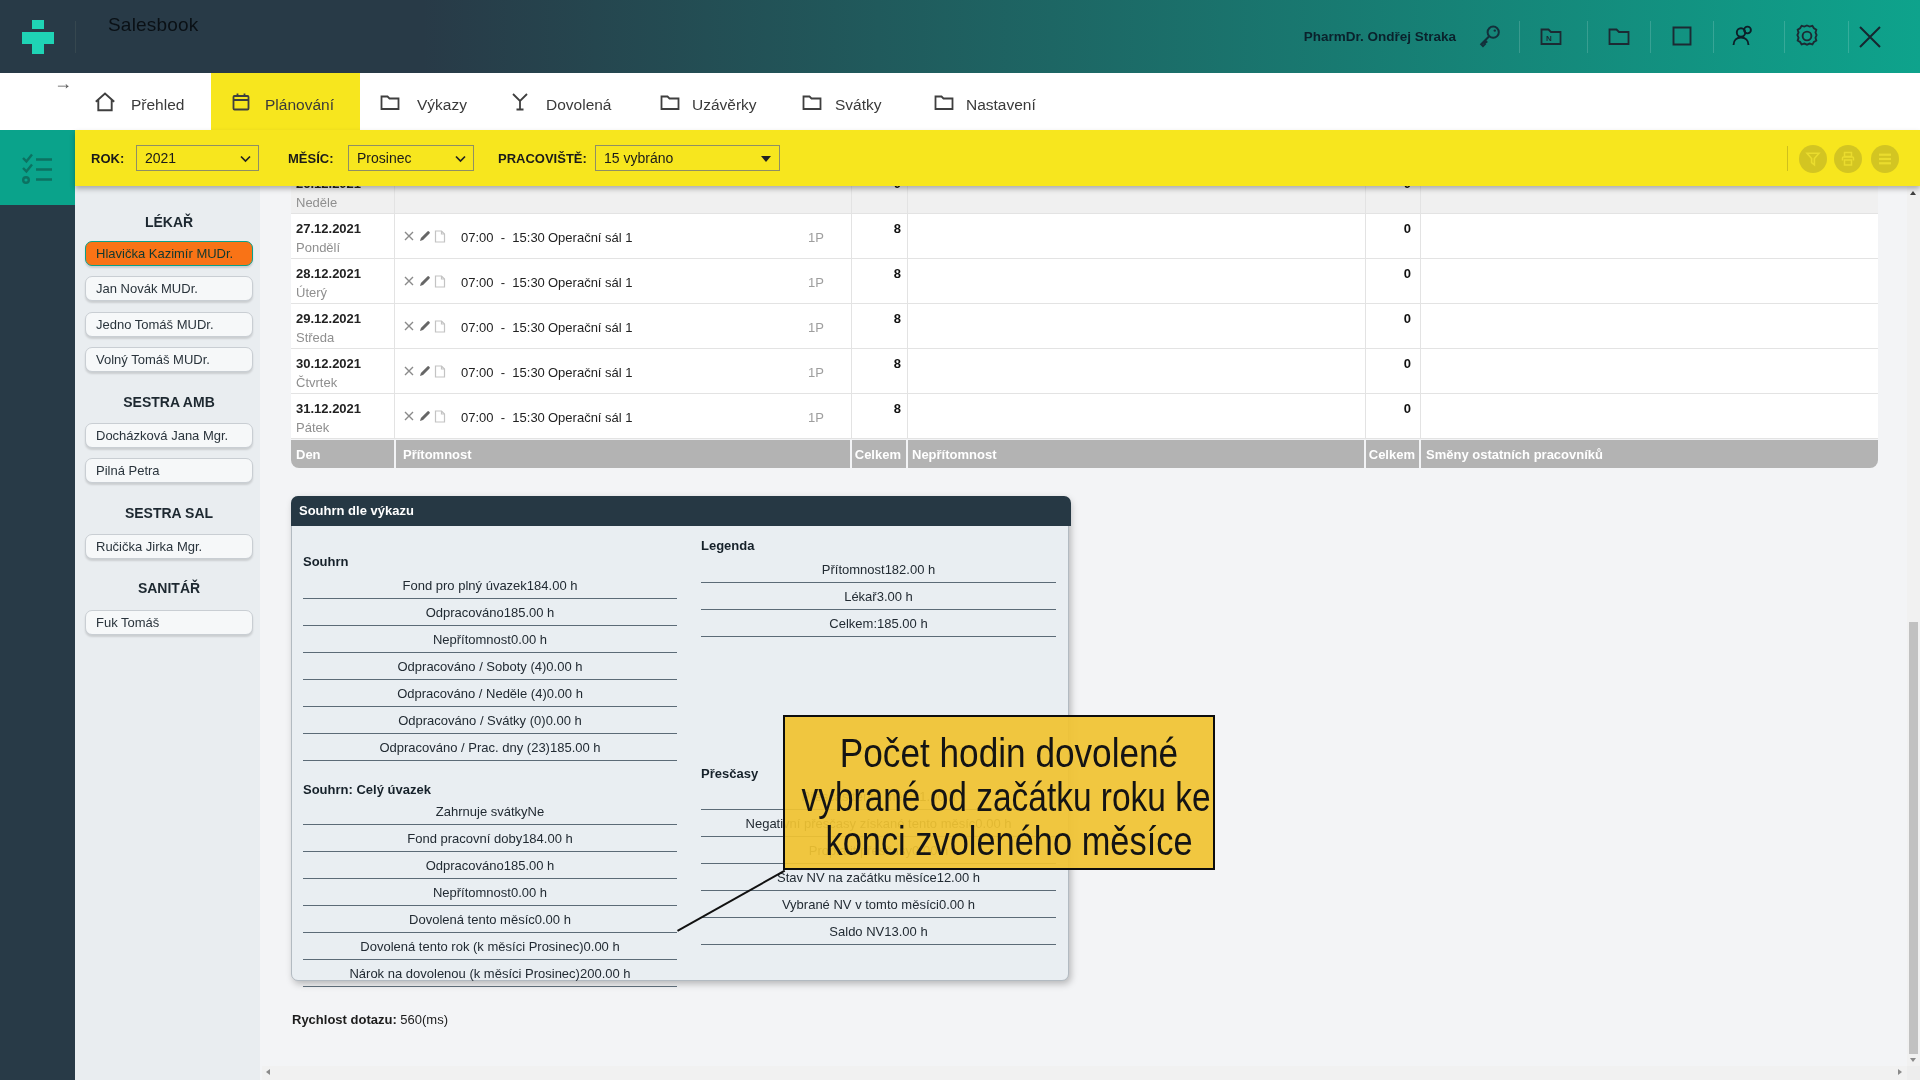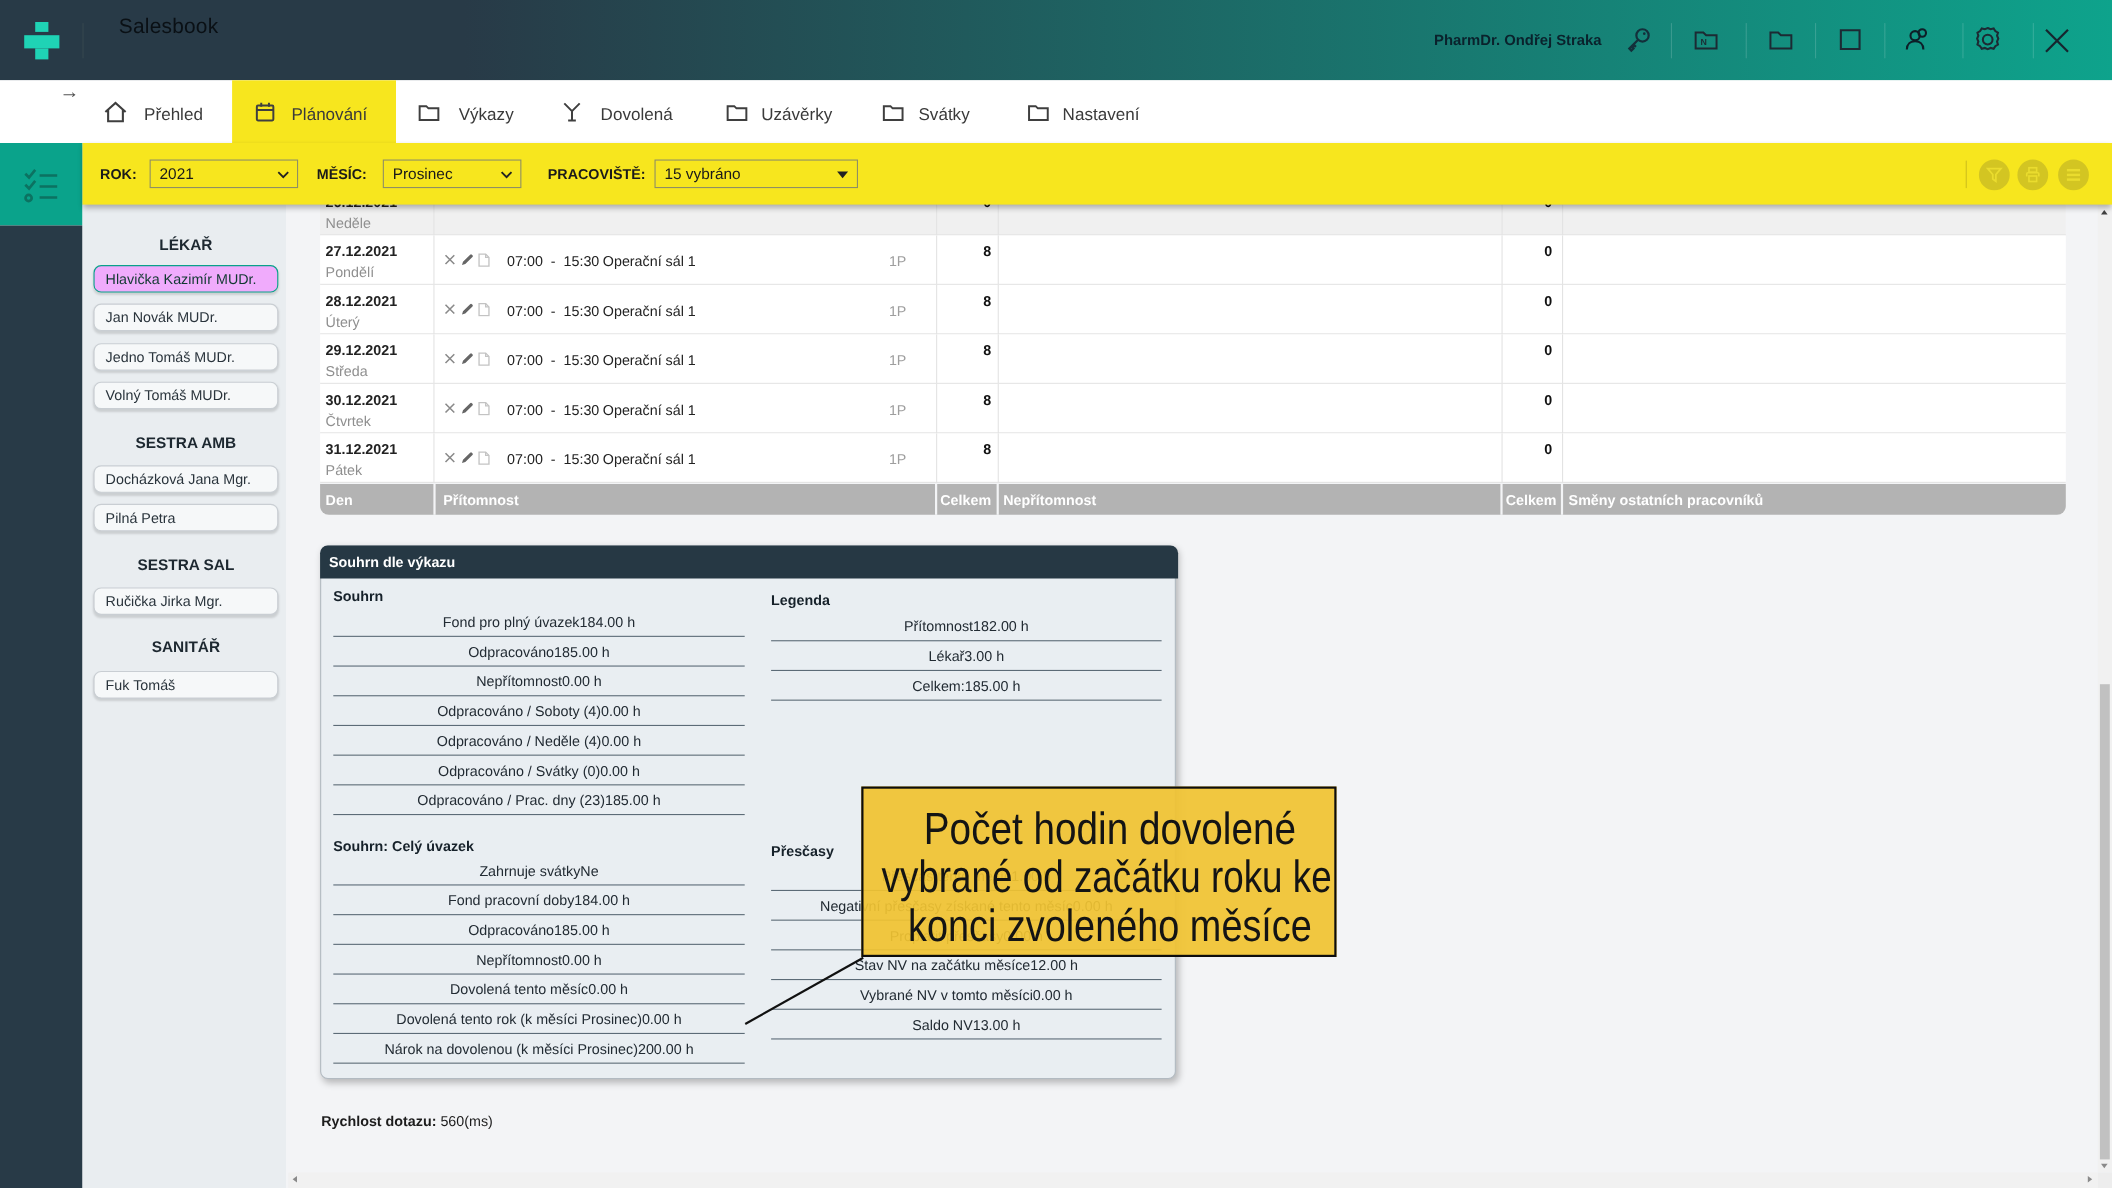--- a/index.html
+++ b/index.html
@@ -23,21 +23,21 @@
 #ybar{position:absolute;left:75px;top:130px;width:1845px;height:56px;background:#f7e61e;z-index:6;box-shadow:0 3px 5px rgba(0,0,0,0.28)}
 #ybar .lbl{position:absolute;top:21px;font-size:13px;font-weight:bold;color:#1a1a1a}
 .sel{position:absolute;top:15px;height:26px;border:1px solid #8f8f64;font-size:14px;color:#1a1a1a;line-height:24px;padding-left:8px}
 .sel svg{position:absolute;right:7px;top:9px}
 .ycirc{position:absolute;top:15px;width:28px;height:28px;border-radius:50%;background:#d3c522}
 .ycirc svg{position:absolute;left:6px;top:6px}
 
 #sidebar{position:absolute;left:75px;top:186px;width:185px;height:894px;background:#e9edf0}
 .shead{position:absolute;left:10px;width:168px;text-align:center;font-size:14px;font-weight:bold;color:#1d2830}
 .sbtn{position:absolute;left:10px;width:168px;height:25px;border-radius:7px;background:#f6f8f9;border:1px solid #c9ced3;box-shadow:0 2px 2px rgba(0,0,0,0.13);font-size:13px;color:#2a343c;line-height:23px;padding-left:10px;white-space:nowrap}
-.sbtn.on{background:#f0abfc;border:1px solid #0aa18a;color:#103830}
+.sbtn.on{background:#f97316;border:1px solid #0aa18a;color:#103830}
 
 .trow{position:absolute;left:291px;width:1587px;height:45px;background:#fff;border-bottom:1px solid #e3e3e3}
 .trow.gray{background:#f0f0f0}
 .trow .d1{position:absolute;left:5px;top:7px;font-size:13px;font-weight:bold;color:#222}
 .trow .d2{position:absolute;left:5px;top:26px;font-size:13px;color:#8f8f8f}
 .cb{position:absolute;top:0;width:1px;height:45px;background:#e3e3e3}
 .trow .tm{position:absolute;left:170px;top:16px;font-size:13px;color:#222}
 .trow .sal{position:absolute;left:257px;top:16px;font-size:13px;color:#222}
 .trow .op{position:absolute;left:490px;width:43px;top:16px;font-size:13px;color:#9e9e9e;text-align:right}
 .trow .c8{position:absolute;left:560px;width:50px;top:7px;font-size:13px;font-weight:bold;color:#111;text-align:right}
@@ -147,21 +147,21 @@
   <svg style="position:absolute;left:19px;top:19px" width="38" height="38" viewBox="0 0 38 38" fill="none" stroke="#0c7261" stroke-width="2.4">
       <path d="M4 9 l3.4 3.4 L13 5.5"></path>
       <path d="M4 19 l3.4 3.4 L13 15.5"></path>
       <circle cx="7" cy="31" r="2.8"></circle>
       <path d="M17 10.5 h16 M17 20.5 h16 M17 30.5 h16"></path>
     </svg>
 </div>
 <div id="navystrip"></div>
 <div id="ybar">
   <div class="lbl" style="left:16px">ROK:</div>
-  <div class="sel" style="left:61px;width:135px">2021<svg width="11" height="8" viewBox="0 0 11 8" fill="none" stroke="#222" stroke-width="1.7">
+  <div class="sel" style="left:61px;width:123px">2021<svg width="11" height="8" viewBox="0 0 11 8" fill="none" stroke="#222" stroke-width="1.7">
         <path d="M1 1.5 L5.5 6 L10 1.5"></path>
       </svg></div>
   <div class="lbl" style="left:213px">MĚSÍC:</div>
   <div class="sel" style="left:273px;width:126px">Prosinec<svg width="11" height="8" viewBox="0 0 11 8" fill="none" stroke="#222" stroke-width="1.7">
         <path d="M1 1.5 L5.5 6 L10 1.5"></path>
       </svg></div>
   <div class="lbl" style="left:423px">PRACOVIŠTĚ:</div>
   <div class="sel" style="left:520px;width:185px">15 vybráno<div style="position:absolute;right:8px;top:10px;width:0;height:0;border-left:5px solid transparent;border-right:5px solid transparent;border-top:6px solid #222"></div></div>
   <div style="position:absolute;left:1712px;top:16px;width:1px;height:25px;background:#cfc01d"></div>
   <div class="ycirc" style="left:1724px">
@@ -340,21 +340,21 @@
   <div style="left:1135px">Směny ostatních pracovníků</div>
   <div class="gap" style="left:103px"></div>
   <div class="gap" style="left:559px"></div>
   <div class="gap" style="left:615px"></div>
   <div class="gap" style="left:1073px"></div>
   <div class="gap" style="left:1128px"></div>
 </div>
 <div id="panel">
   <div class="phead">Souhrn dle výkazu</div>
   <div class="pcol" style="left:11px;width:374px">
-    <div class="ph" style="margin-top:8px">Souhrn</div>
+    <div class="ph" style="margin-top:28px">Souhrn</div>
     <div class="prow" style="margin-top:2px">
         <span>Fond pro plný úvazek</span>
         <span>184.00 h</span>
       </div>
     <div class="prow">
         <span>Odpracováno</span>
         <span>185.00 h</span>
       </div>
     <div class="prow">
         <span>Nepřítomnost</span>

